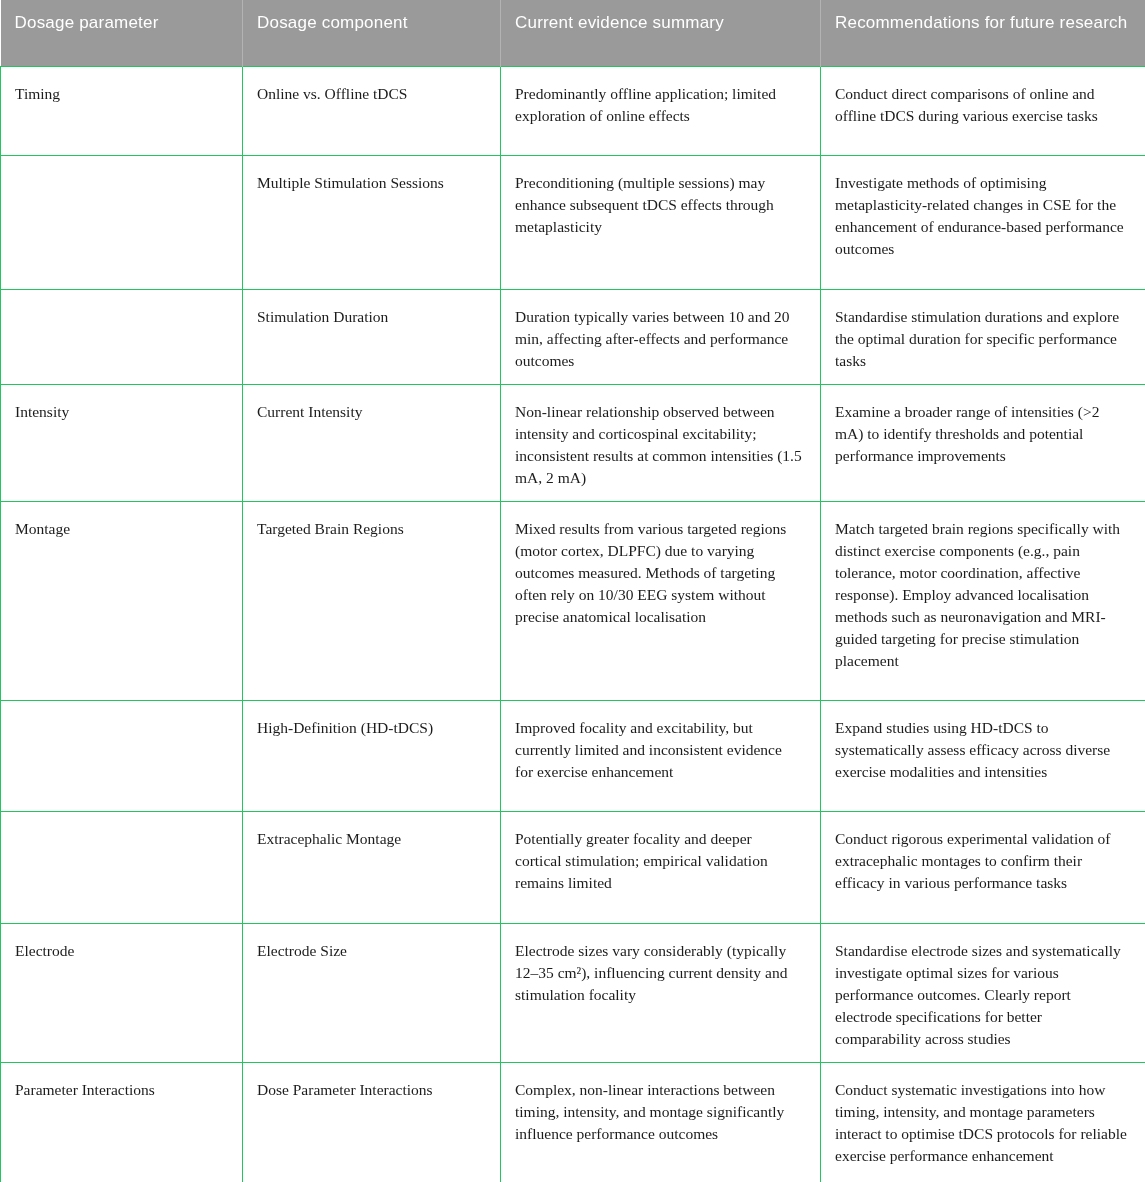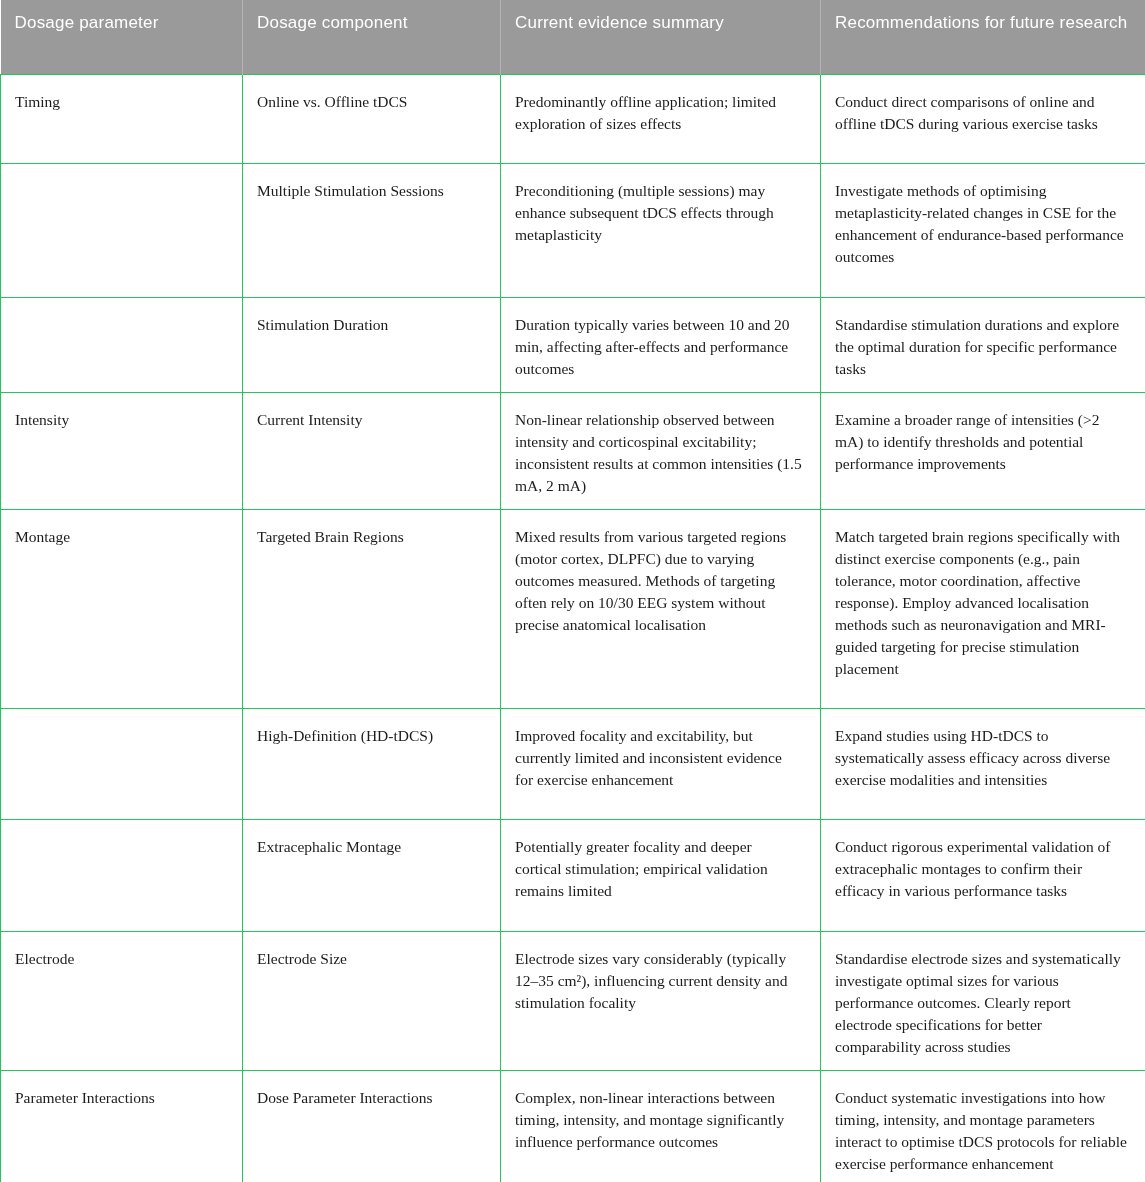--- a/index.html
+++ b/index.html
@@ -26,21 +26,21 @@
     color: #ffffff;
     font-family: "Liberation Sans", sans-serif;
     font-size: 17px;
     font-weight: 400;
     text-align: left;
     vertical-align: top;
     padding: 12px 16px 10px 14px;
     border-left: 1px solid #b3b3b3;
     letter-spacing: 0.2px;
     line-height: 1.35;
-    height: 74px;
+    height: 66px;
     box-sizing: border-box;
   }
   thead th:first-child { border-left: none; }
 
   tbody td {
     border: 1px solid #22c55e;
     vertical-align: top;
     padding: 16px 18px 12px 14px;
     font-family: "Liberation Serif", "DejaVu Serif", serif;
     font-size: 15.5px;
@@ -78,21 +78,21 @@
         <th>Dosage parameter</th>
         <th>Dosage component</th>
         <th>Current evidence summary</th>
         <th>Recommendations for future research</th>
       </tr>
     </thead>
     <tbody>
       <tr>
         <td class="param">Timing</td>
         <td class="comp">Online vs. Offline tDCS</td>
-        <td>Predominantly offline application; limited exploration of sizes effects</td>
+        <td>Predominantly offline application; limited exploration of online effects</td>
         <td>Conduct direct comparisons of online and offline tDCS during various exercise tasks</td>
       </tr>
       <tr>
         <td class="param"></td>
         <td class="comp">Multiple Stimulation Sessions</td>
         <td>Preconditioning (multiple sessions) may enhance subsequent tDCS effects through metaplasticity</td>
         <td>Investigate methods of optimising metaplasticity-related changes in CSE for the enhancement of endurance-based performance outcomes</td>
       </tr>
       <tr>
         <td class="param"></td>

